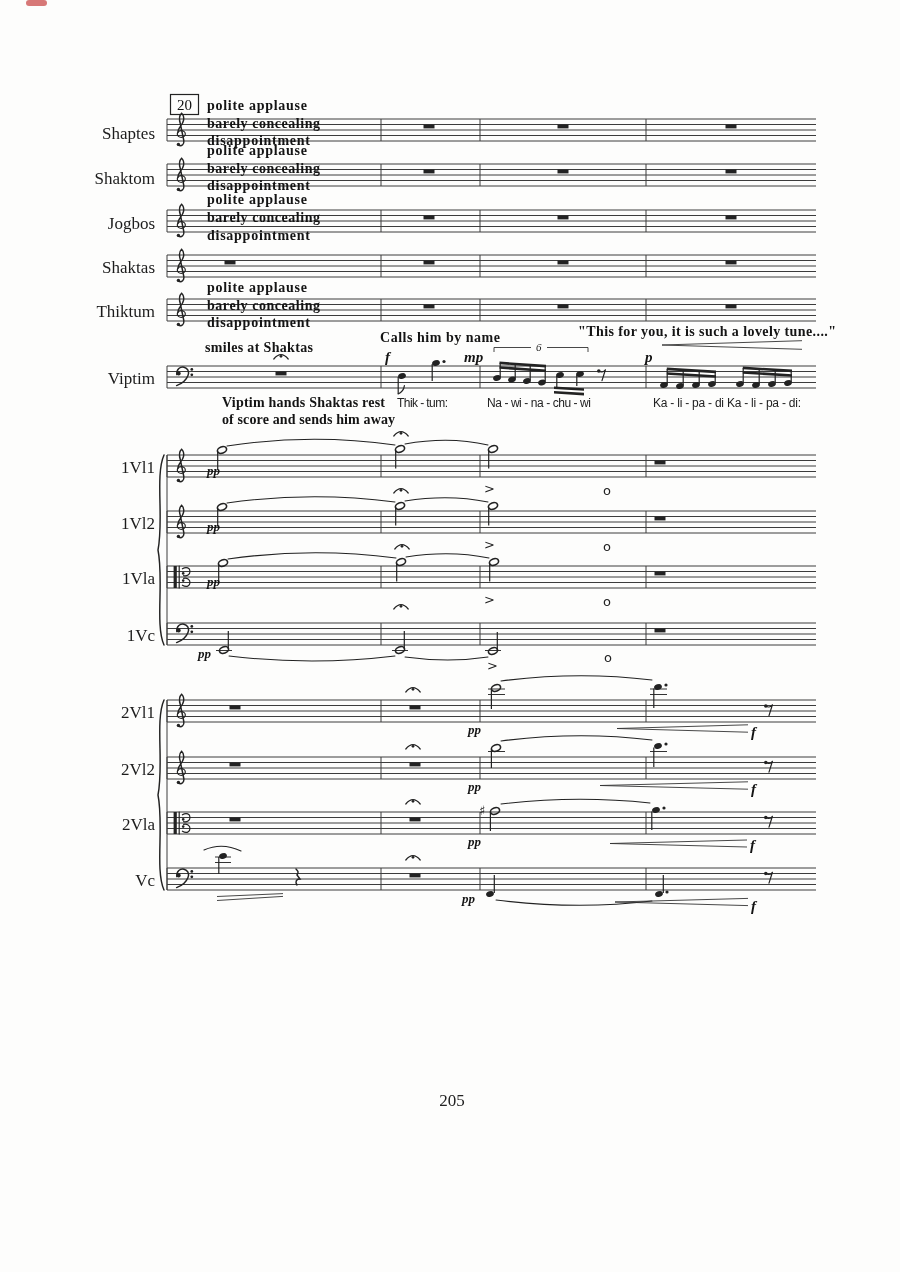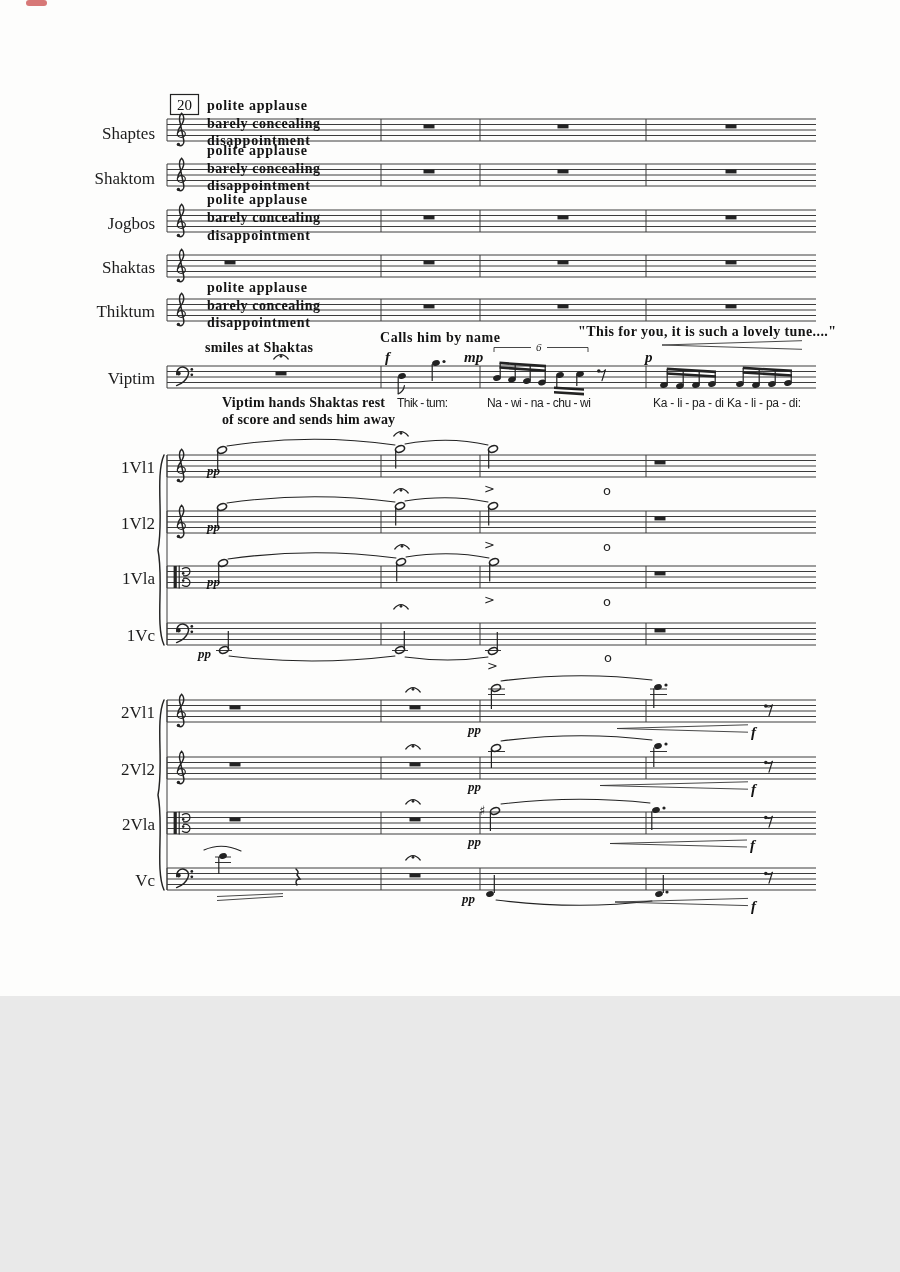--- a/index.html
+++ b/index.html
@@ -1,16 +1,16 @@
 <!DOCTYPE html>
 <html><head>
 <meta charset="utf-8">
 <style>
   html,body{margin:0;padding:0;background:#e9e9e9;}
-  .page{position:relative;width:900px;height:996px;margin:0 auto;background:#fdfdfc;overflow:hidden;}
+  .page{position:relative;width:900px;height:1272px;margin:0 auto;background:#fdfdfc;overflow:hidden;}
   svg{position:absolute;left:0;top:0;}
   .sl{stroke:#3c3c3c;stroke-width:1;fill:none}
   .ck{fill:none;stroke:#222;stroke-width:1.45;stroke-linecap:round}
   .ck2{fill:none;stroke:#222;stroke-width:1.2;stroke-linecap:round}
   .th{fill:none;stroke:#222;stroke-width:1.1;stroke-linecap:round}
   .hp{fill:none;stroke:#333;stroke-width:0.9}
   .stm{stroke:#222;stroke-width:1.2;fill:none}
   .led{stroke:#333;stroke-width:1;fill:none}
   .hn{fill:none;stroke:#222;stroke-width:1.6}
   .ntr{fill:#222}

